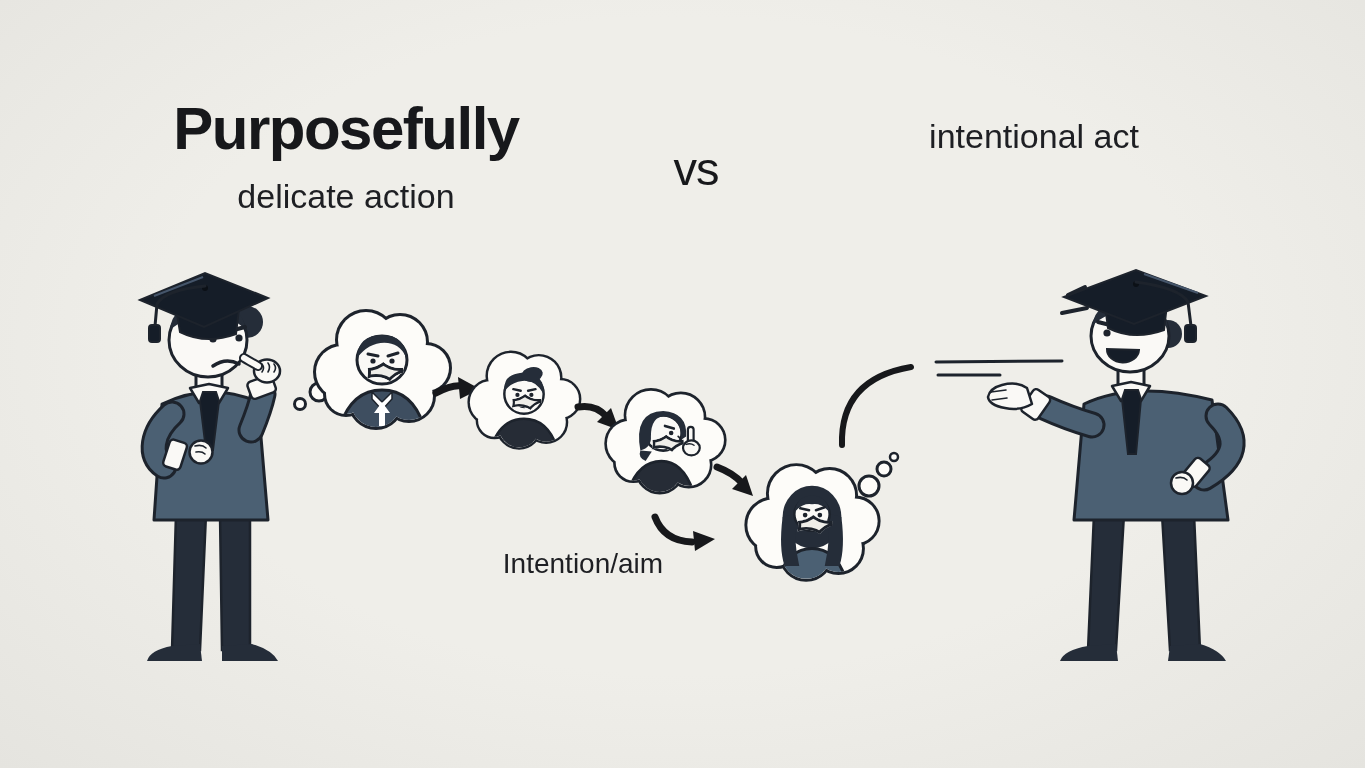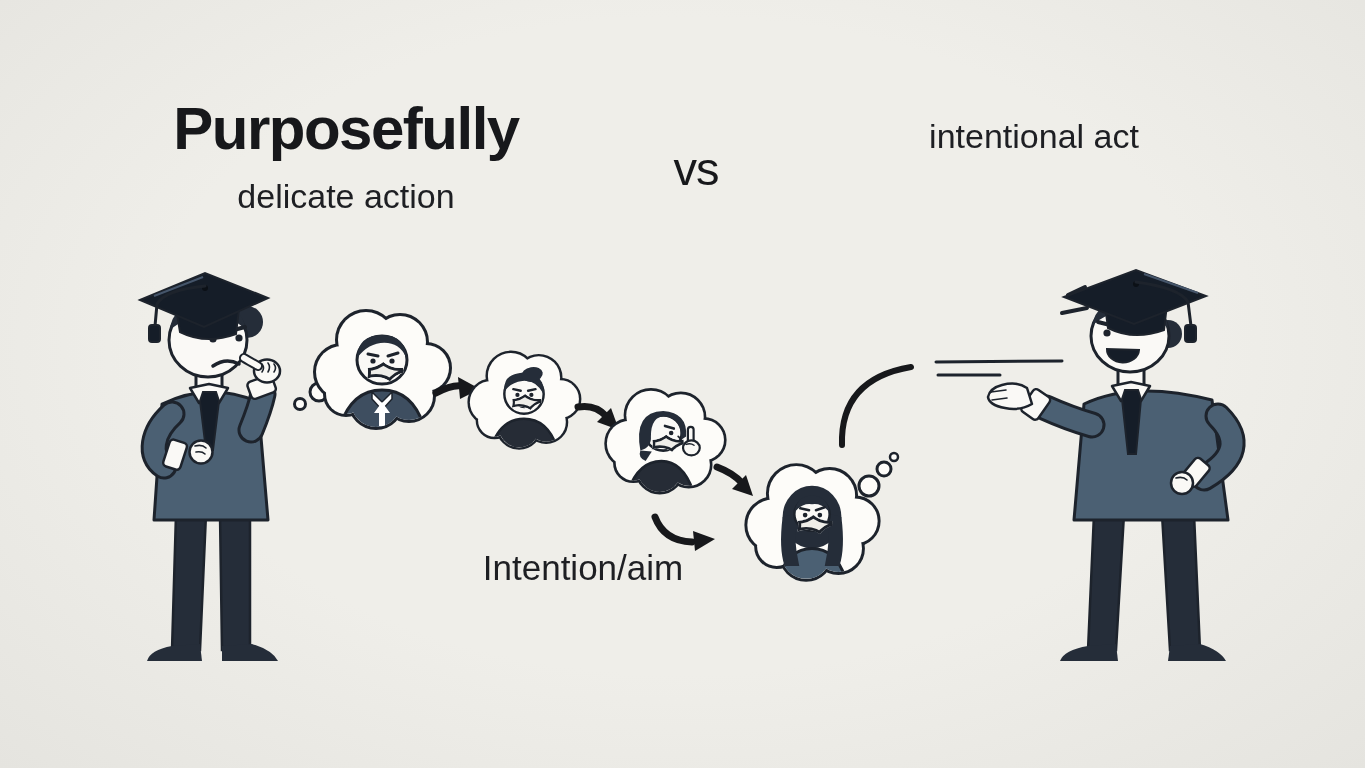--- a/index.html
+++ b/index.html
@@ -16,21 +16,21 @@
   }
   .stage{position:absolute;inset:0;}
   .hdr{position:absolute;text-align:center;}
   .hdr .title{font-weight:700;font-size:60px;line-height:1;letter-spacing:-1.5px;color:var(--ink);}
   .hdr .sub{font-weight:400;font-size:34px;line-height:1;margin-top:20px;color:#1E1F23;}
   .hdr-left{left:166px;top:99px;width:360px;}
   .hdr-right{left:854px;top:99px;width:360px;}
   .vs{position:absolute;left:656px;top:141px;width:80px;text-align:center;
       font-weight:400;font-size:47px;letter-spacing:-1px;color:var(--ink);}
   .intent{position:absolute;left:433px;top:548px;width:300px;text-align:center;
-      font-weight:400;font-size:35px;color:#1E1F23;}
+      font-weight:400;font-size:28px;color:#1E1F23;}
   svg{position:absolute;inset:0;}
   .tube-o{fill:none;stroke:var(--outline);stroke-width:27;stroke-linecap:round;}
   .tube-i{fill:none;stroke:var(--sweater);stroke-width:21;stroke-linecap:round;}
   .cl-o{fill:var(--cloud);stroke:var(--outline);stroke-width:6;}
   .cl-f{fill:var(--cloud);stroke:none;}
   .ln{stroke:var(--outline);stroke-linecap:round;fill:none;}
 </style>
 </head>
 <body>
 

